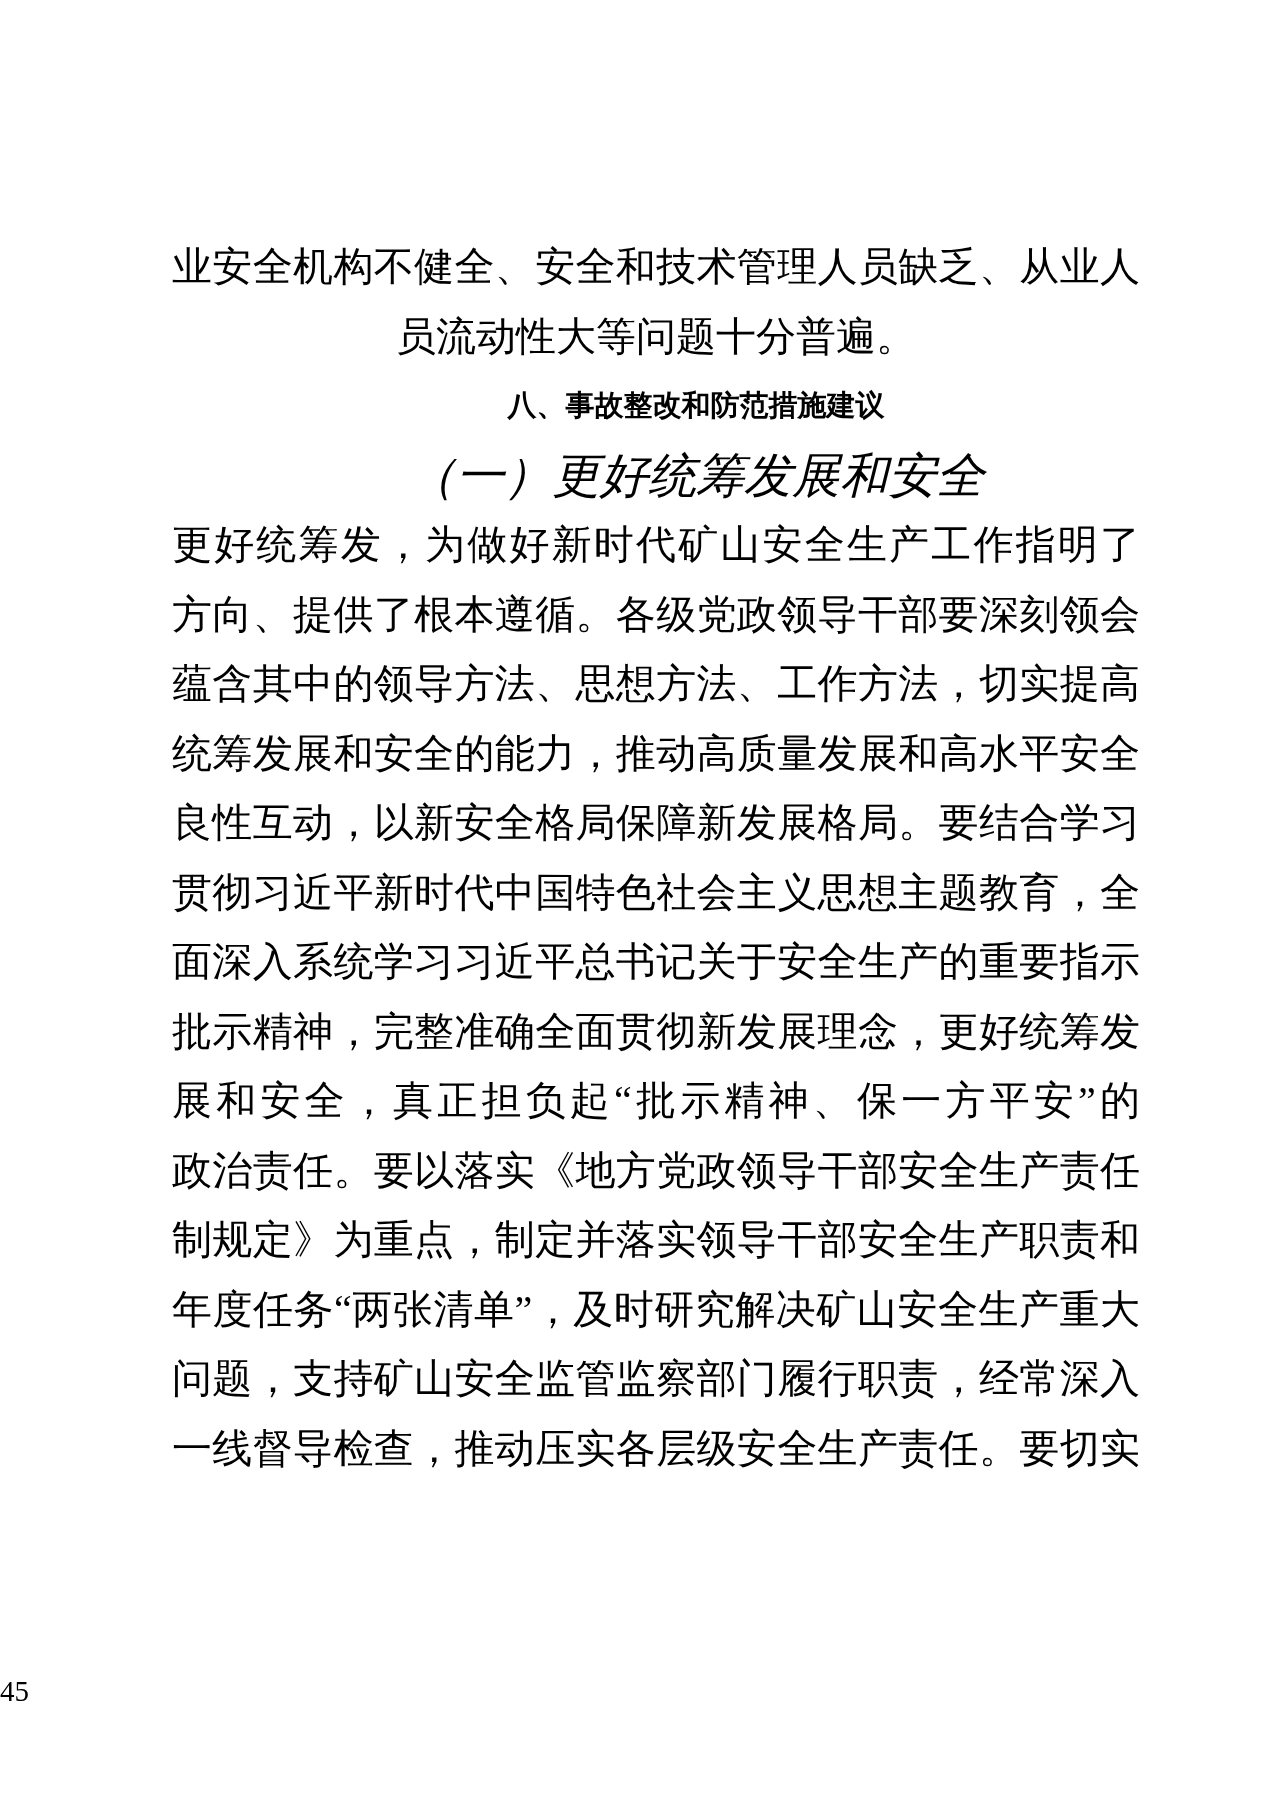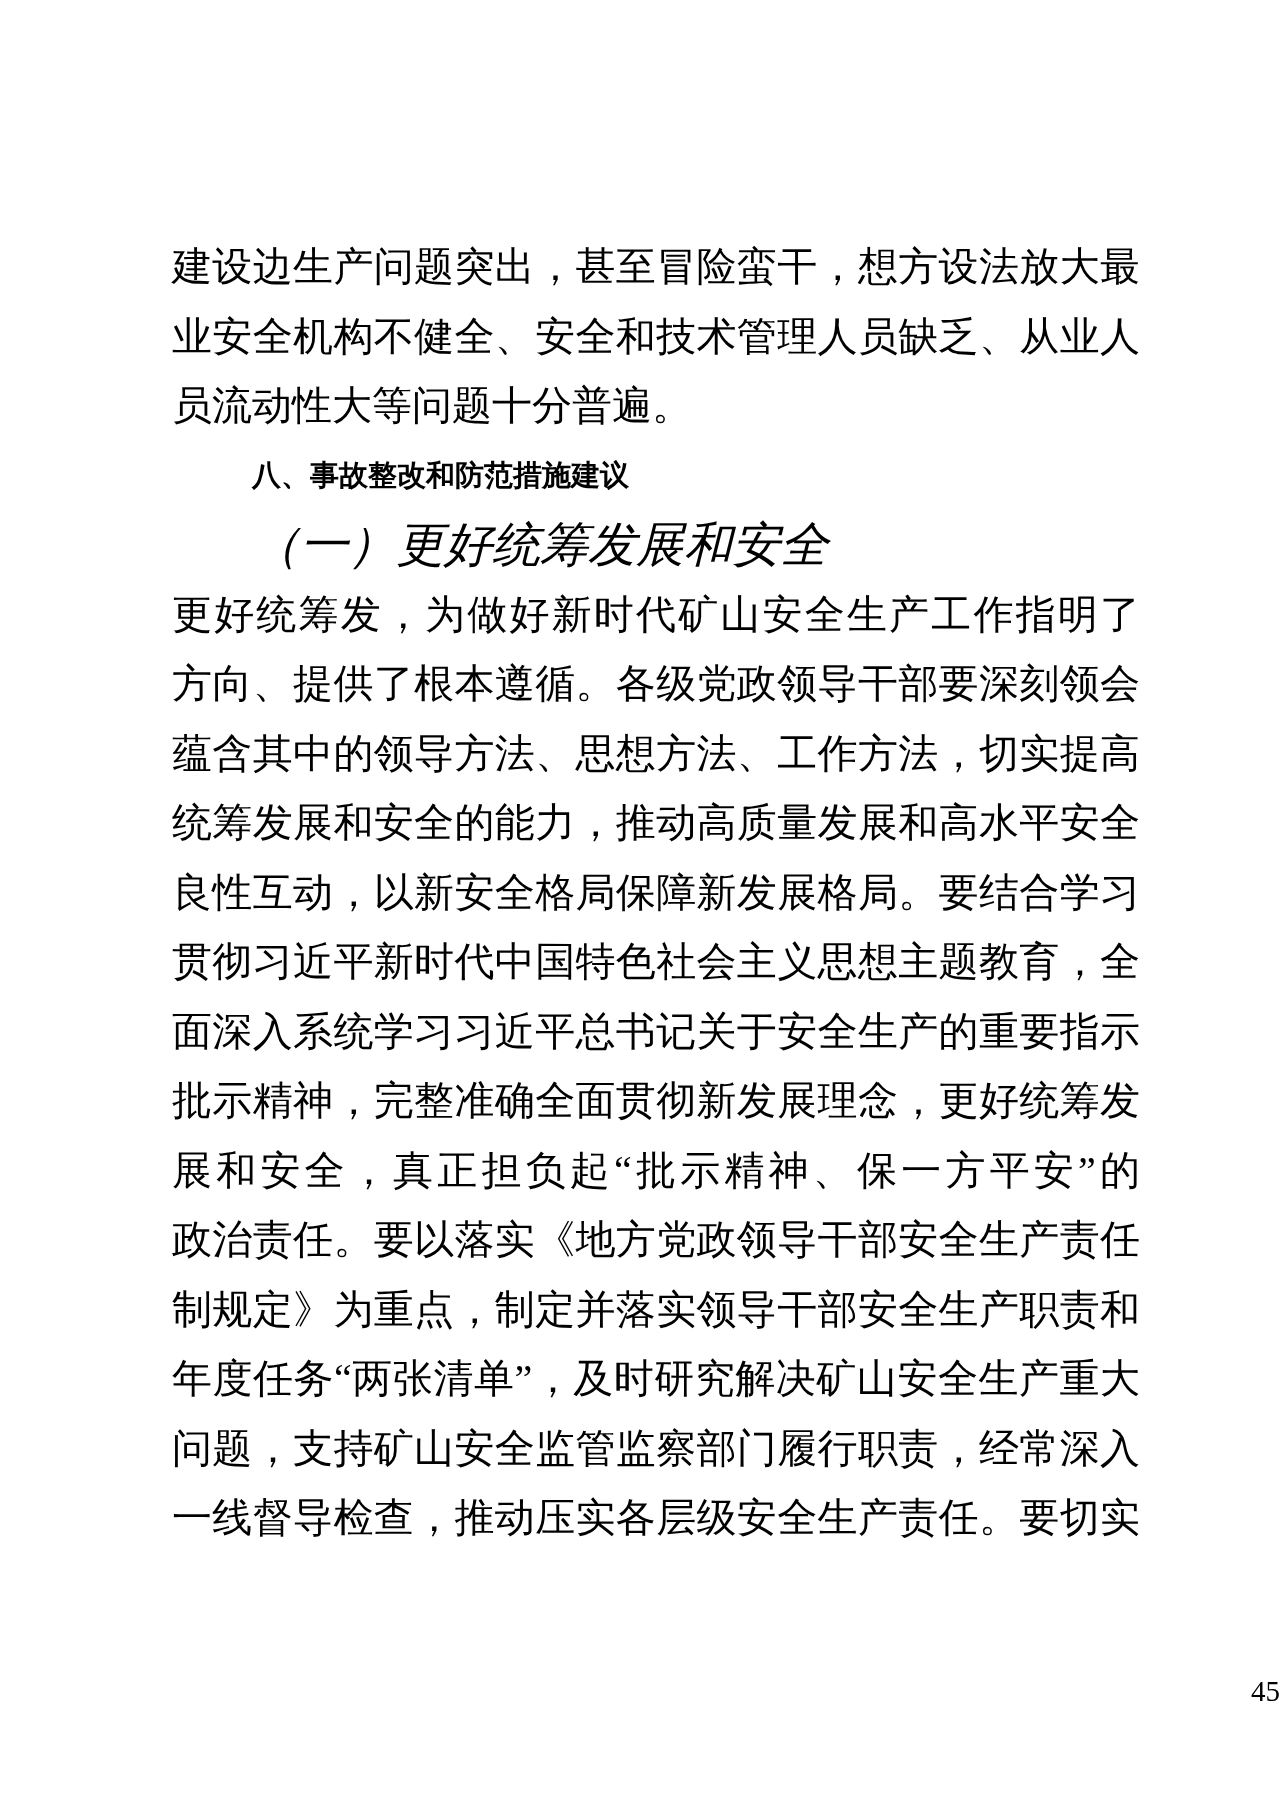--- a/index.html
+++ b/index.html
@@ -20,20 +20,21 @@
     left: 172px;
     top: 232px;
     width: 968px;
   }
   .line {
     height: 69.5px;
     line-height: 69.5px;
     font-size: 40px;
     white-space: nowrap;
     letter-spacing: 0;
+    text-align: center;
   }
   .j {
     white-space: normal;
     text-align: justify;
     text-align-last: justify;
     text-justify: inter-character;
   }
   .indent {
     padding-left: 80px;
   }
@@ -47,30 +48,29 @@
   }
   .h2 {
     font-style: italic;
     font-size: 48px;
   }
   .page-number {
     position: absolute;
     left: 0;
     top: 1675px;
     width: 1280px;
-    text-align: right;
+    text-align: left;
     font-size: 29px;
     font-family: "Liberation Serif", serif;
   }
 </style>
 </head>
 <body>
 
 <div class="doc-content">
-  <div class="line j">建设边生产问题突出，甚至冒险蛮干，想方设法放大最</div>
   <div class="line j">业安全机构不健全、安全和技术管理人员缺乏、从业人</div>
   <div class="line">员流动性大等问题十分普遍。</div>
 
   <div class="line h1 indent">八、事故整改和防范措施建议</div>
   <div class="line h2 indent">（一）更好统筹发展和安全</div>
 
   <div class="line j">更好统筹发，为做好新时代矿山安全生产工作指明了</div>
   <div class="line j">方向、提供了根本遵循。各级党政领导干部要深刻领会</div>
   <div class="line j">蕴含其中的领导方法、思想方法、工作方法，切实提高</div>
   <div class="line j">统筹发展和安全的能力，推动高质量发展和高水平安全</div>

